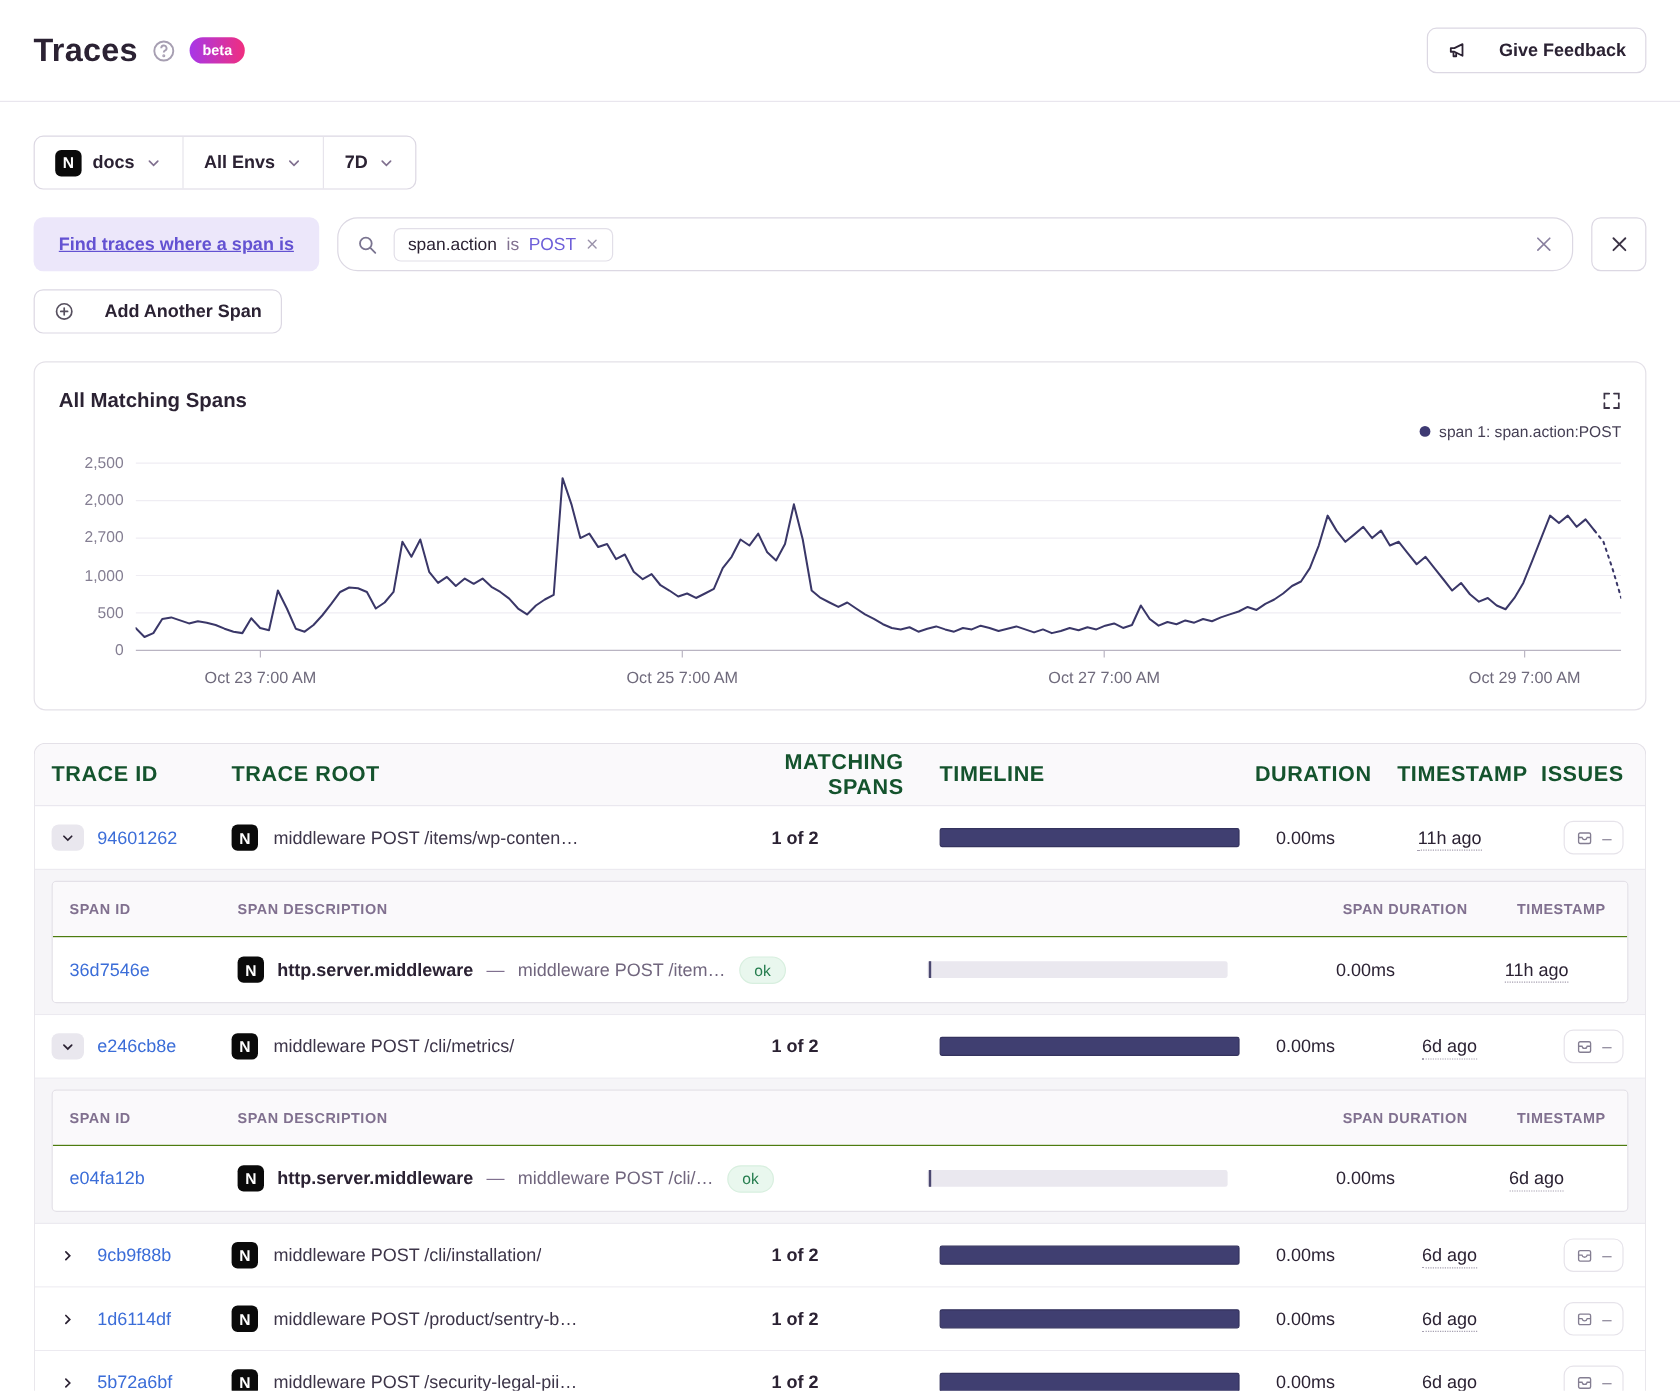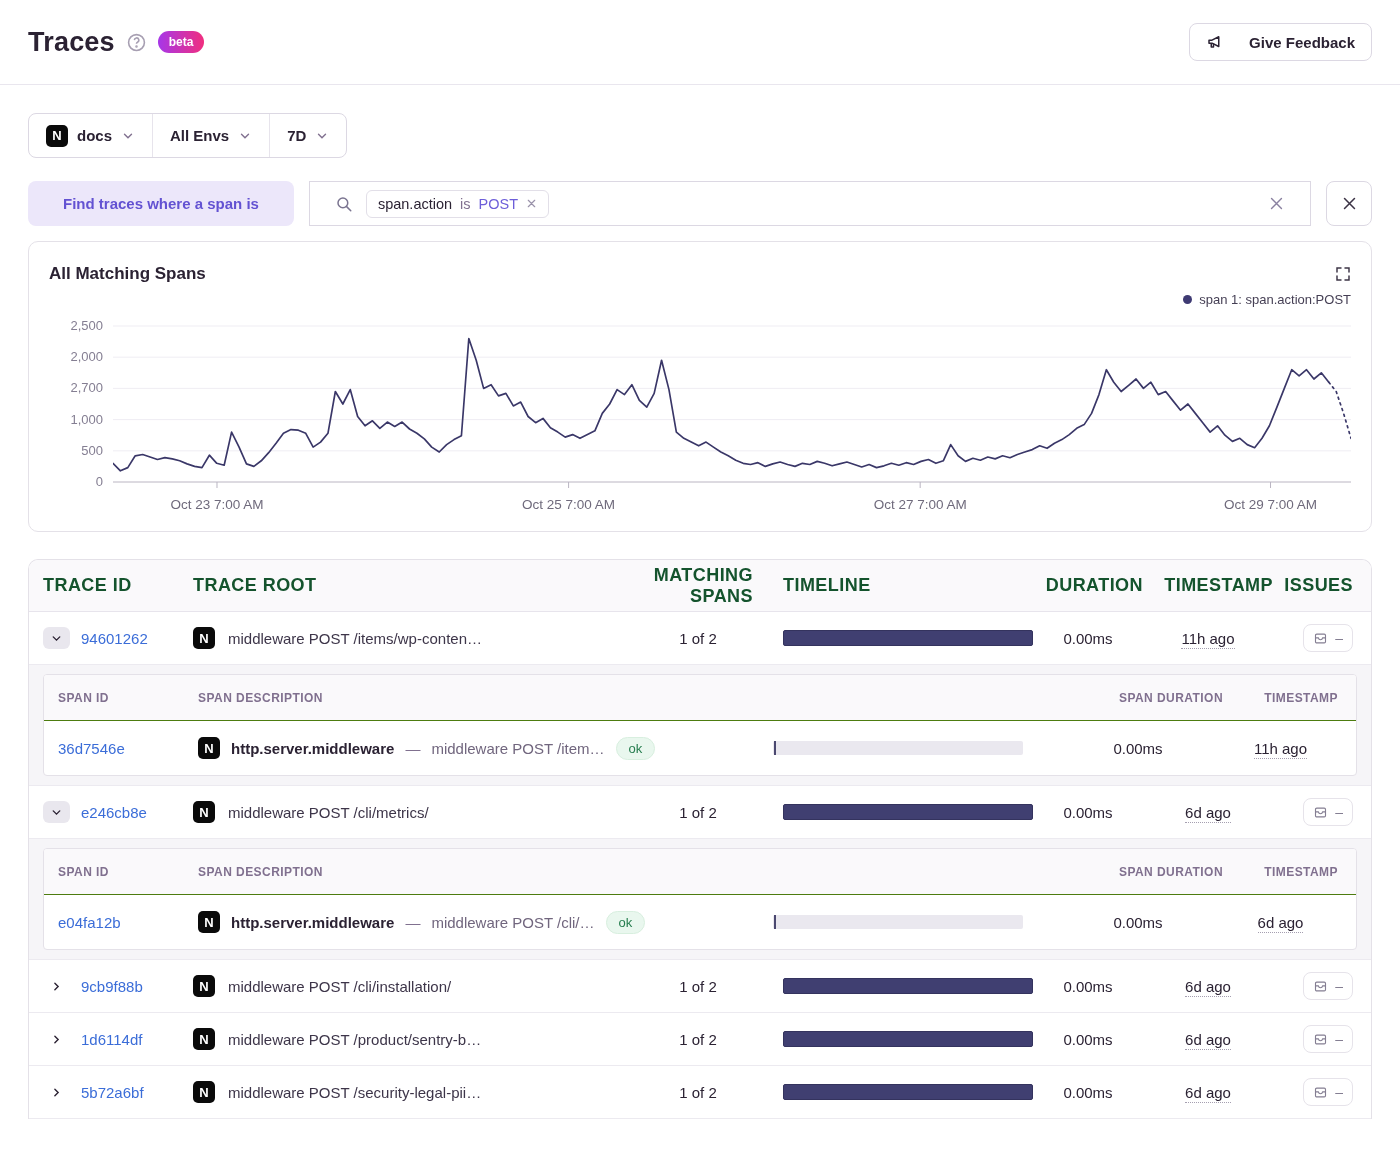--- a/index.html
+++ b/index.html
@@ -25,23 +25,23 @@
                border: 1px solid #dcd8e3; border-radius: 8px; margin-bottom: 23px; }
   .fseg { display: flex; align-items: center; gap: 9px; padding: 0 17px; font-weight: 600;
           border-right: 1px solid #e7e4ec; cursor: pointer; }
   .fseg:last-child { border-right: none; }
   .chev { color: #80708f; display: inline-flex; }
   .nlogo { width: 22px; height: 22px; border-radius: 5px; background: #0a0a0a; color: #fff;
            font-weight: 700; font-size: 13px; display: grid; place-items: center; flex: none; }
   
   .search-row { display: flex; gap: 15px; height: 45px; margin-bottom: 15px; }
   .find-pill { background: #ece7fa; color: #6352d2; font-weight: 700; border-radius: 8px;
-               display: flex; align-items: center; padding: 0 35px; }
-  .search-box { flex: 1; background: #fff; border: 1px solid #dcd8e3; border-radius: 0;
-                display: flex; align-items: center; gap: 13px; padding: 0 25px; }
+               display: flex; align-items: center; padding: 0 21px; text-decoration: underline; }
+  .search-box { flex: 1; background: #fff; border: 1px solid #dcd8e3; border-radius: 17px;
+                display: flex; align-items: center; gap: 13px; padding: 0 15px; }
   .search-icon { color: #7a7490; display: inline-flex; }
   .token { display: inline-flex; align-items: center; gap: 8px; border: 1px solid #e2dfe8;
            border-radius: 6px; padding: 5px 11px; font-size: 14.5px; background: #fff; }
   .token-key { color: #2b2233; }
   .token-op  { color: #80708f; }
   .token-val { color: #6d5ed9; }
   .token-x { color: #9a92aa; display: inline-flex; cursor: pointer; }
   .clear-x { margin-left: auto; color: #8a81a0; display: inline-flex; cursor: pointer; }
   .close-btn { width: 46px; height: 45px; border: 1px solid #dcd8e3; border-radius: 8px;
                background: #fff; display: grid; place-items: center; color: #3c3446; cursor: pointer; }
@@ -77,21 +77,21 @@
   .trow { height: 53px; border-bottom: 1px solid #eceaf0; background: #fff; }
   .h-right { text-align: right; }
   .h-timeline { padding-left: 30px; }
   .cell-id { display: flex; align-items: center; gap: 11px; }
   .chev-btn { width: 27px; height: 22px; border-radius: 6px; background: #e9e7ee; border: none;
               display: grid; place-items: center; color: #2b2233; cursor: pointer; }
   .chev-plain { width: 27px; display: grid; place-items: center; color: #2b2233; cursor: pointer; }
   .id-link { color: #3b6dd8; text-decoration: none; cursor: pointer; }
   .cell-root { display: flex; align-items: center; gap: 13px; min-width: 0; color: #3d3549; }
   .root-text { white-space: nowrap; overflow: hidden; text-overflow: ellipsis; }
-  .cell-match { text-align: center; }
+  .cell-match { text-align: left; font-weight: bold; }
   .cell-timeline { padding-left: 30px; }
   .bar-trace { height: 16px; background: #403f71; border-radius: 2px; border: 1px solid #34335e; }
   .cell-dur, .cell-ts { text-align: center; }
   .ts { border-bottom: 1px dotted #a59fb0; padding-bottom: 1px; cursor: pointer; }
   .cell-issues { display: flex; justify-content: flex-end; }
   .issue-btn { display: inline-flex; align-items: center; gap: 7px; background: #fff;
                border: 1px solid #e6e3ea; border-radius: 8px; padding: 5px 9px;
                color: #847e92; font-size: 14px; cursor: pointer; }
   
   .substrip { background: #f6f5f8; padding: 9px 14px; border-bottom: 1px solid #eceaf0; }
@@ -194,20 +194,29 @@
           </svg>
       </span>
     </div>
     <button class="close-btn">
       <svg width="17" height="17" viewBox="0 0 24 24" fill="none" stroke="currentColor" stroke-width="2.2" stroke-linecap="round">
           <path d="M5 5l14 14M19 5L5 19"></path>
         </svg>
     </button>
   </div>
 
+  <button class="btn add-span">
+    <span class="plus-icon">
+      <svg width="17" height="17" viewBox="0 0 24 24" fill="none" stroke="currentColor" stroke-width="2" stroke-linecap="round">
+        <circle cx="12" cy="12" r="9"></circle>
+          <path d="M12 8v8M8 12h8"></path>
+      </svg>
+    </span>
+    <span>Add Another Span</span>
+  </button>
 
   
   <section class="chart-panel">
     <h2 class="chart-title">All Matching Spans</h2>
     <span class="expand-btn">
       <svg width="16" height="16" viewBox="0 0 24 24" fill="none" stroke="currentColor" stroke-width="2.2" stroke-linecap="round">
         <path d="M3 9V3h6M15 3h6v6M21 15v6h-6M9 21H3v-6"></path>
       </svg>
     </span>
     <div class="legend">

